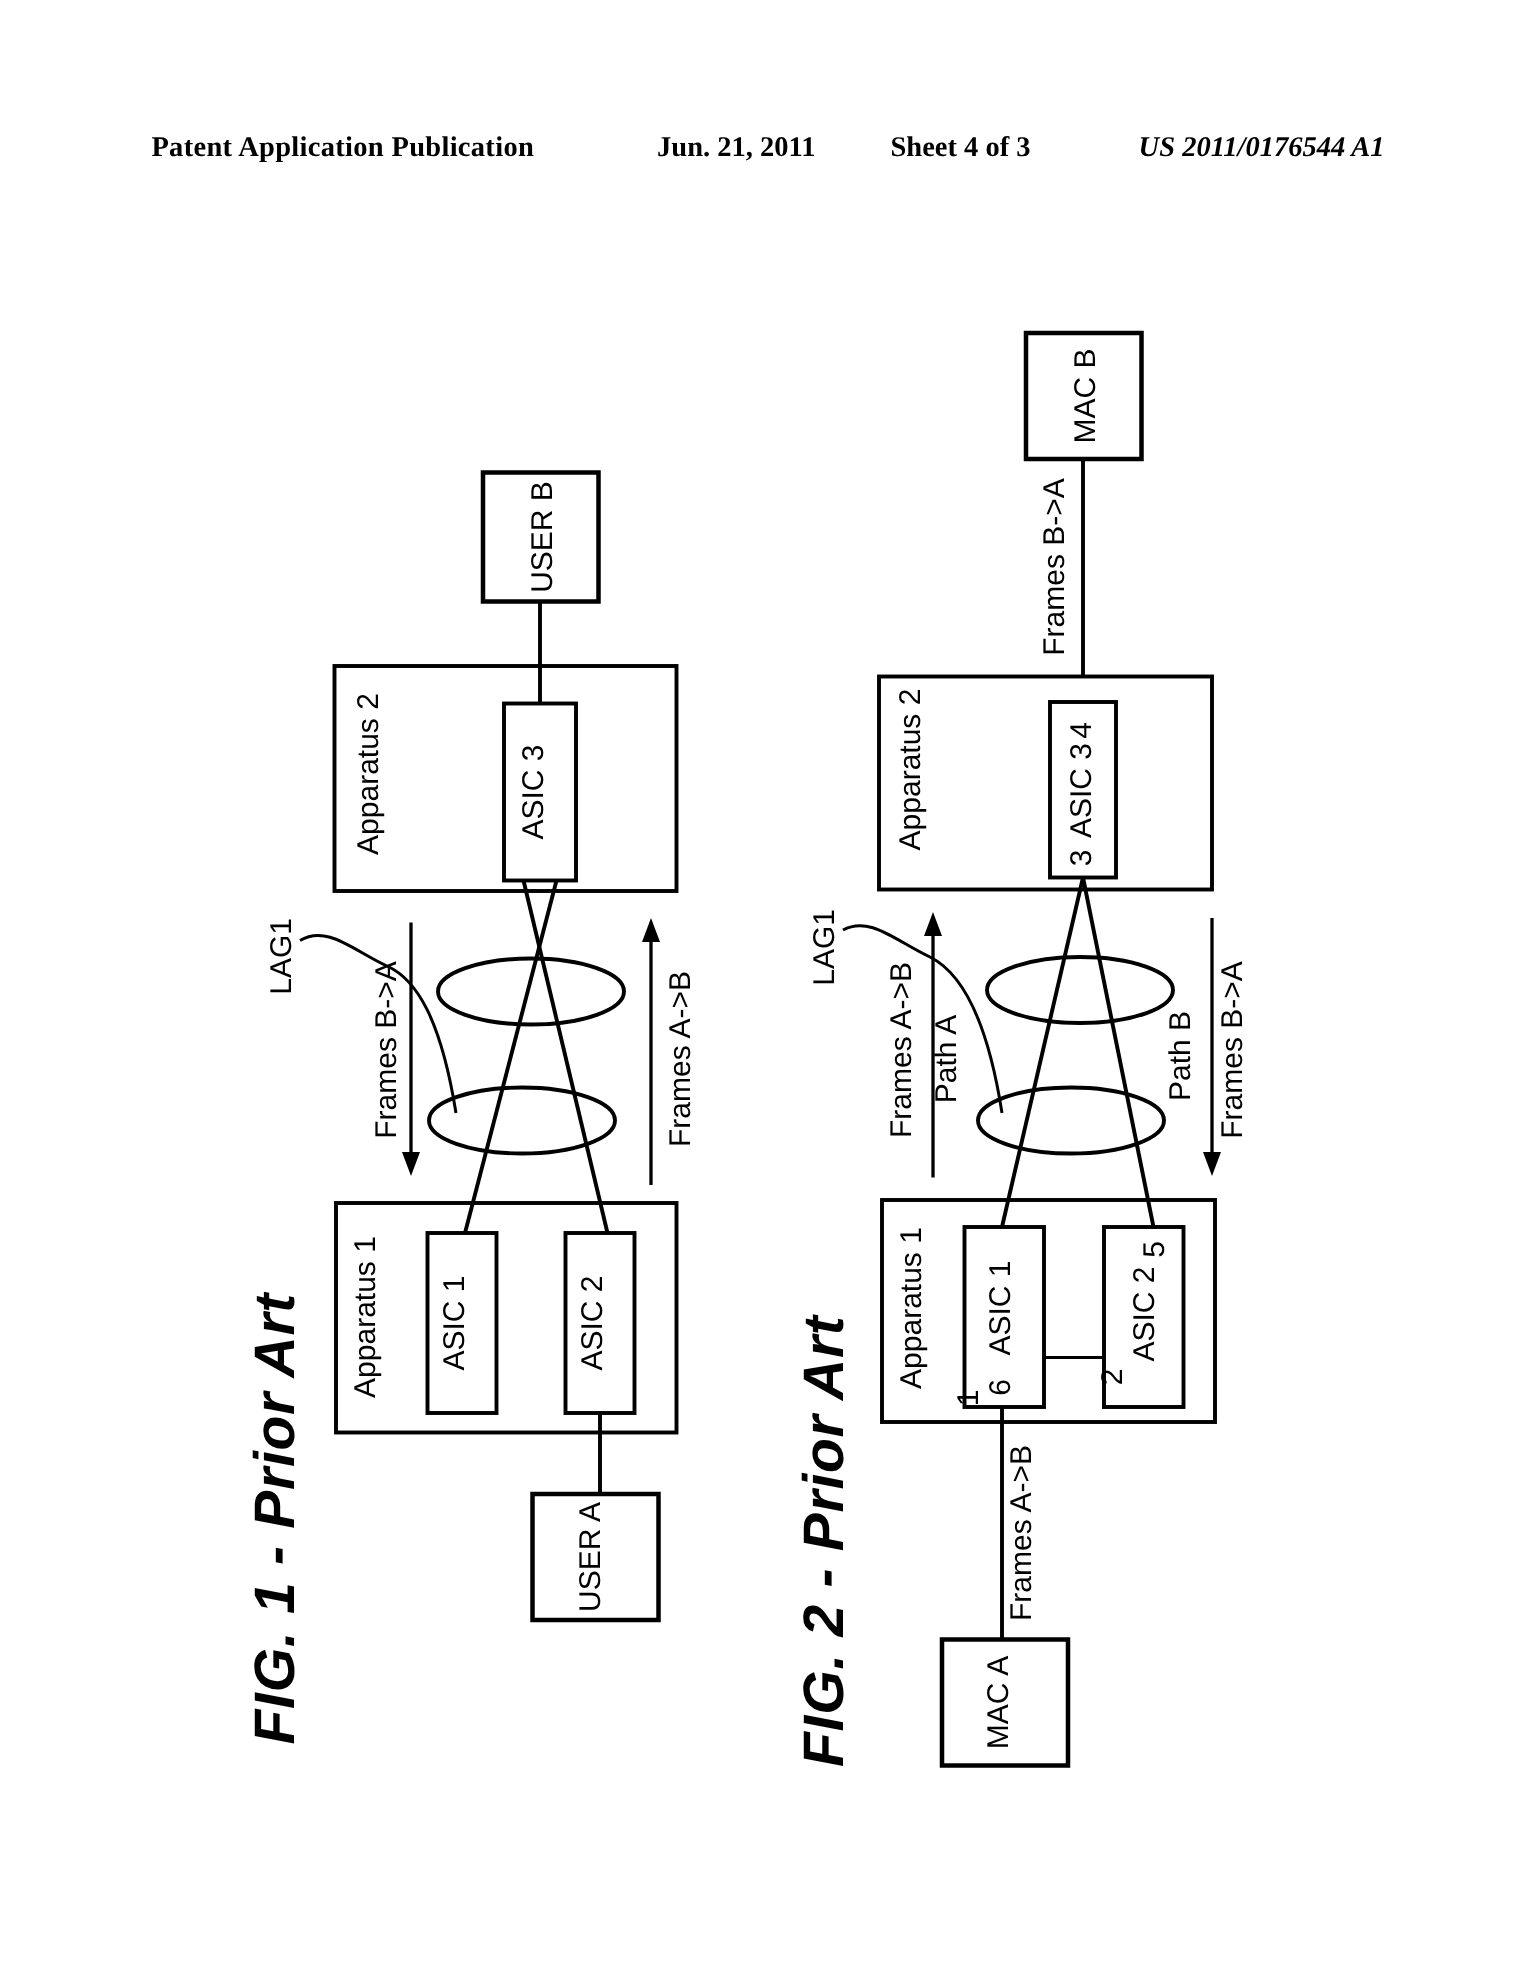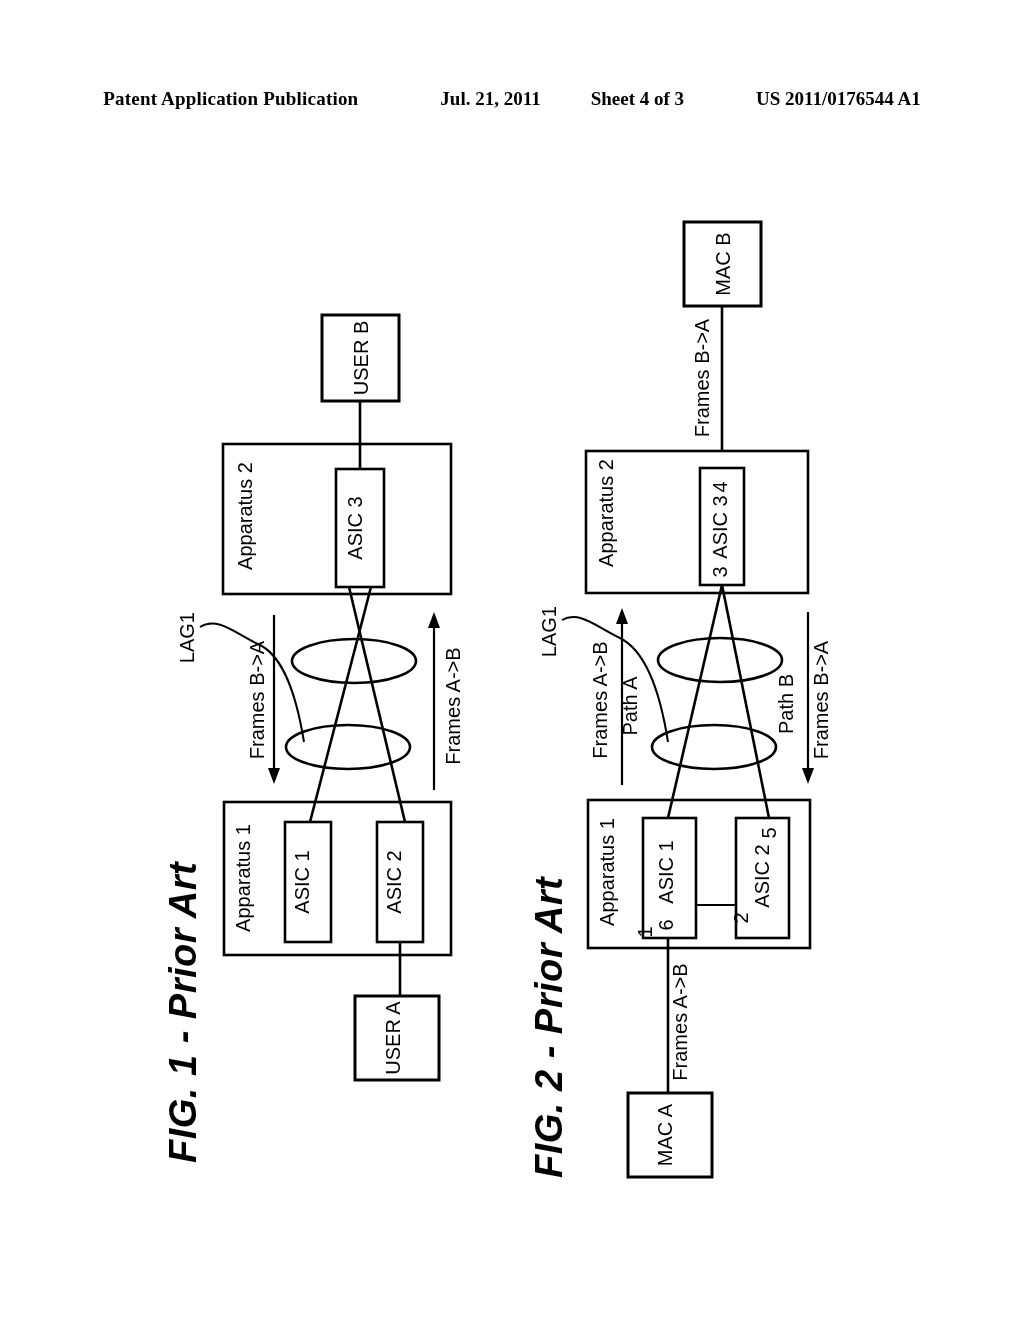--- a/index.html
+++ b/index.html
@@ -6,42 +6,42 @@
   body{width:1024px;height:1320px;position:relative;
        font-family:"Liberation Sans",sans-serif;color:#000;}
   #page{position:absolute;inset:0;background:#fff;}
 
   .hdr{position:absolute;top:88px;left:0;width:1024px;
        font-family:"Liberation Serif",serif;font-weight:bold;font-size:19px;
        color:#000;display:flex;justify-content:center;align-items:baseline;gap:36px;}
   .hdr .h1{letter-spacing:.2px;}
   .hdr .h2{margin-left:46px;}
   .hdr .h3{margin-left:14px;}
-  .hdr .h4{margin-left:36px;}
+  .hdr .h4{margin-left:36px;font-style:italic;}
 
   svg{position:absolute;top:0;left:0;}
   .bx{fill:none;stroke:#000;stroke-width:2.6;}
   .bx2{fill:none;stroke:#000;stroke-width:3.0;}
   .ln{stroke:#000;stroke-width:2.6;fill:none;}
   .lnt{stroke:#000;stroke-width:2.0;fill:none;}
   .ell{fill:none;stroke:#000;stroke-width:2.6;}
   .arr{stroke:#000;stroke-width:2.2;fill:none;}
   .lbl{font-family:"Liberation Sans",sans-serif;font-size:20px;fill:#000;}
   .num{font-family:"Liberation Sans",sans-serif;font-size:20px;fill:#000;}
   .figlbl{font-family:"Liberation Sans",sans-serif;font-size:38px;
           font-weight:bold;font-style:italic;fill:#000;letter-spacing:.5px;}
 </style>
 </head>
 <body>
 
 <div id="page">
 
   <div class="hdr">
     <span class="h1">Patent Application Publication</span>
-    <span class="h2">Jul. 21, 2011</span>
+    <span class="h2">Jun. 21, 2011</span>
     <span class="h3">Sheet 4 of 3</span>
     <span class="h4">US 2011/0176544 A1</span>
   </div>
 
   <svg width="1024" height="1320" viewBox="0 0 1024 1320">
 
     <g>
 
       <text class="figlbl" x="196" y="1163" transform="rotate(-90 196 1163)">FIG. 1 - Prior Art</text>
 

